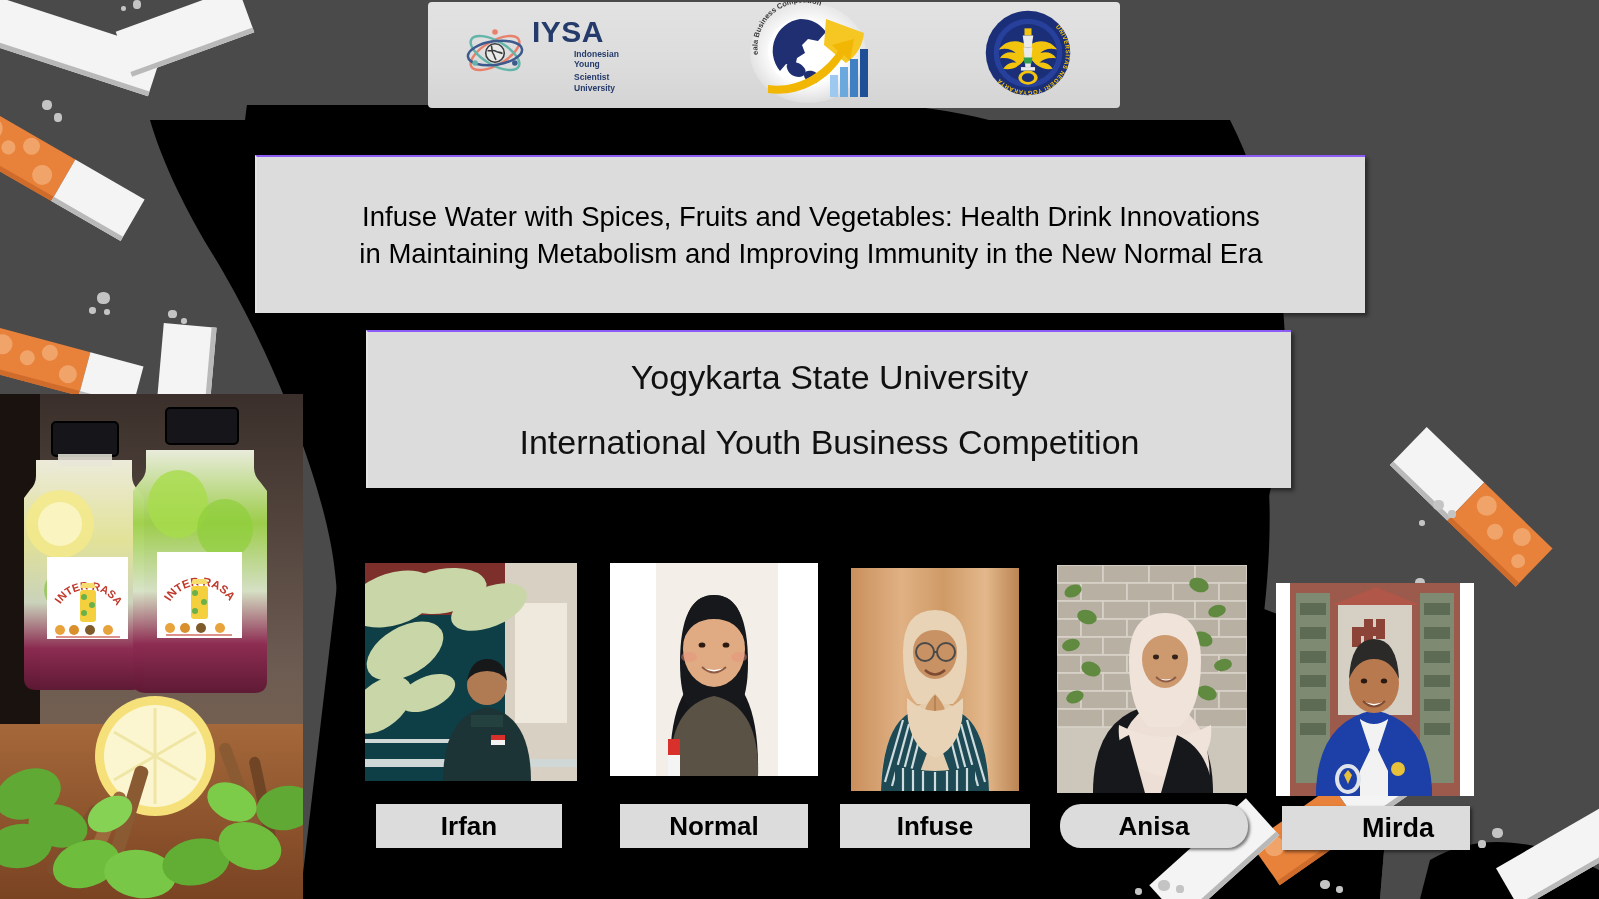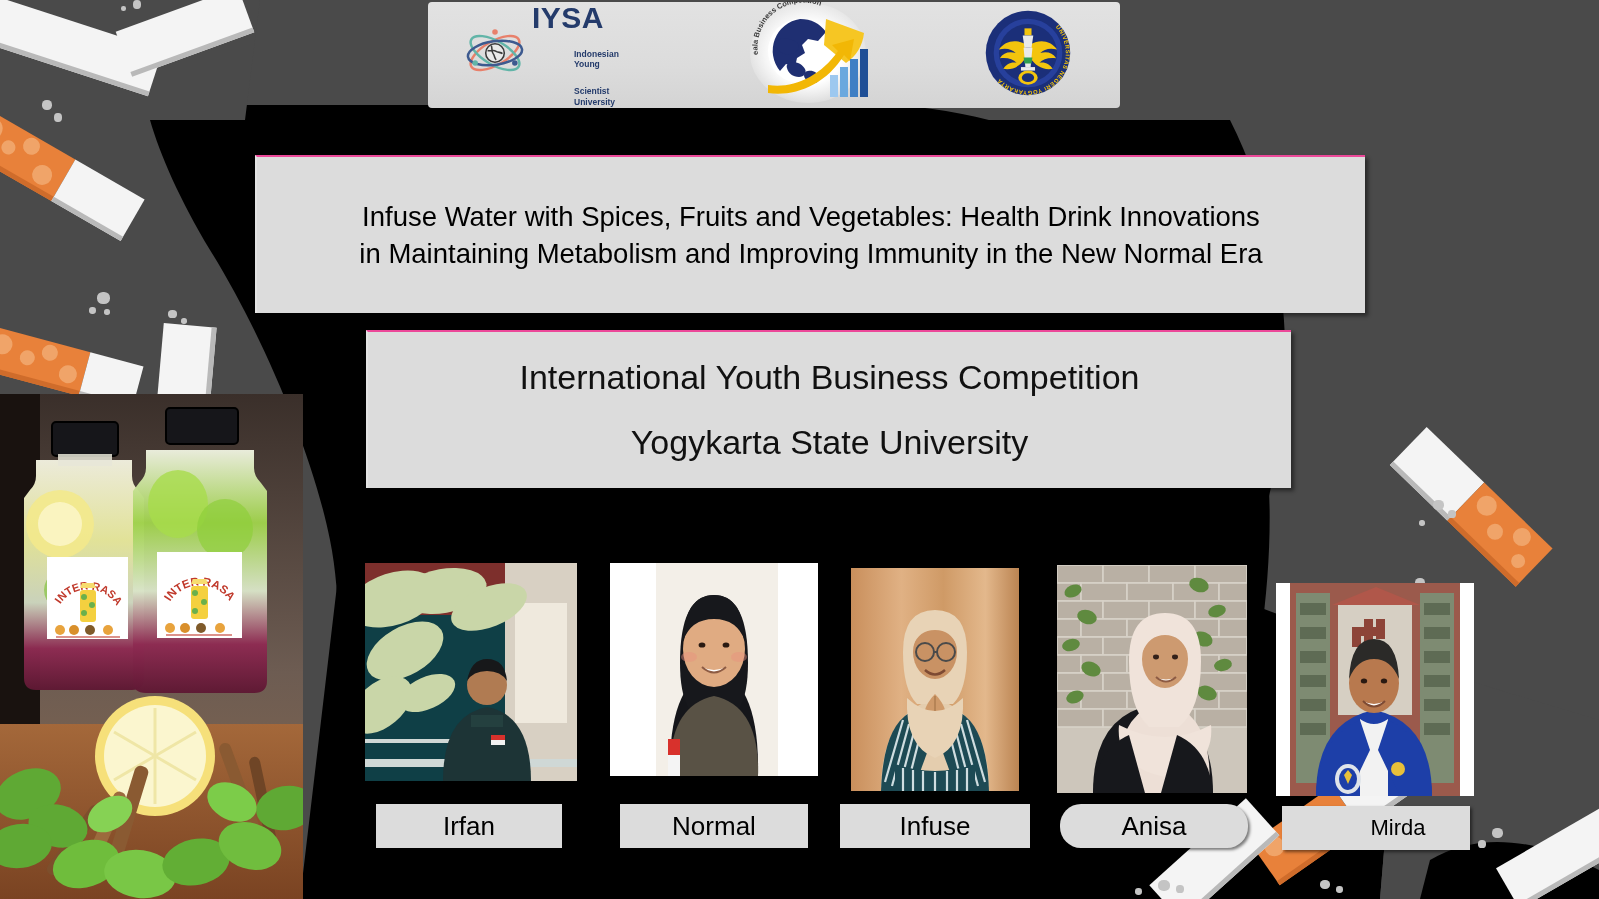--- a/index.html
+++ b/index.html
@@ -25,27 +25,27 @@
     background:linear-gradient(180deg,#e2e2e2 0%,#dcdcdc 60%,#d4d4d4 100%);
     border-radius:4px;display:flex;align-items:center;justify-content:space-between;
     padding:0 36px;box-sizing:border-box;
   }
   .logo{position:relative;}
 
   
   .iysa{display:flex;align-items:center;gap:6px;}
   .iysa-text{line-height:1;}
   .iysa-text .big{font-size:30px;font-weight:bold;color:#243b6b;letter-spacing:.5px;}
-  .iysa-text .sm{font-size:8.5px;font-weight:bold;color:#243b6b;line-height:1.25;margin-top:16px;padding-left:42px;}
+  .iysa-text .sm{font-size:8.5px;font-weight:bold;color:#243b6b;line-height:1.25;margin-top:2px;padding-left:42px;}
 
   
   .panel{
     position:absolute;background:#dcdcdc;
     box-shadow:3px 3px 4px rgba(0,0,0,.45);
-    border-top:2px solid #ec4899;border-left:2px solid #e4e4e4;
+    border-top:2px solid #8b5cf6;border-left:2px solid #e4e4e4;
     box-sizing:border-box;
   }
   #title-panel{left:255px;top:155px;width:1110px;height:158px;
     display:flex;align-items:center;justify-content:center;}
   #title-panel .txt{font-size:27.5px;color:#000;text-align:center;line-height:1.35;padding:0 18px;}
 
   #sub-panel{left:366px;top:330px;width:925px;height:158px;
     display:flex;flex-direction:column;align-items:center;justify-content:center;gap:28px;}
   #sub-panel .l{font-size:34px;color:#111;text-align:center;line-height:1.1;}
 
@@ -54,21 +54,21 @@
   #product .pscene{position:absolute;inset:0;}
 
   
   .pframe{position:absolute;overflow:hidden;background:#111;}
   .pframe .ph{position:absolute;inset:0;}
   .namebox{
     position:absolute;background:#dcdcdc;
     display:flex;align-items:center;justify-content:center;
     box-shadow:2px 2px 3px rgba(0,0,0,.5);
   }
-  .namebox span{font-weight:normal;color:#000;}
+  .namebox span{font-weight:bold;color:#000;}
 
   
   .abs{position:absolute;}
 </style>
 </head>
 <body>
 
 <div id="stage">
 
   <svg class="bg-svg" viewBox="0 0 1599 899" preserveAspectRatio="none">
@@ -272,22 +272,22 @@
   </div>
 
   <div class="panel" id="title-panel">
     <div class="txt">
       <div>Infuse Water with Spices, Fruits and Vegetables: Health Drink Innovations</div>
       <div>in Maintaining Metabolism and Improving Immunity in the New Normal Era</div>
     </div>
   </div>
 
   <div class="panel" id="sub-panel">
+    <div class="l">Yogykarta State University</div>
     <div class="l">International Youth Business Competition</div>
-    <div class="l">Yogykarta State University</div>
   </div>
 
   <div id="product">
     <svg class="pscene" viewBox="0 0 303 505" preserveAspectRatio="none">
       <defs>
         <linearGradient id="wall" x1="0" y1="0" x2="0" y2="1">
           <stop offset="0%" stop-color="#3a2f2a"></stop>
           <stop offset="55%" stop-color="#6d5c52"></stop>
           <stop offset="100%" stop-color="#8a6a4e"></stop>
         </linearGradient>
@@ -634,16 +634,16 @@
       <path d="M87 118 q11 11 22 0" stroke="#7d4a33" stroke-width="2" fill="none"></path>
       <path d="M40 213 q2 -58 44 -76 l10 30 l-22 46 z" fill="#1d3fa8"></path>
       <path d="M156 213 q-2 -58 -44 -76 l-10 30 l22 46 z" fill="#1d3fa8"></path>
       <circle cx="122" cy="186" r="7" fill="#e8c03a"></circle>
       <ellipse cx="72" cy="196" rx="13" ry="15" fill="#dfe4ea"></ellipse>
       <ellipse cx="72" cy="196" rx="9" ry="11" fill="#1d3fa8"></ellipse>
       <path d="M68 192 l4 -5 l4 5 l-4 9 z" fill="#e8c03a"></path>
     </svg>
   </div>
   <div class="namebox" style="left:1282px;top:806px;width:188px;height:44px;">
-    <span style="font-size:22px;margin-left:44px;">Mirda</span>
+    <span style="font-size:27px;margin-left:44px;">Mirda</span>
   </div>
 
 </div>
 
 </body></html>

